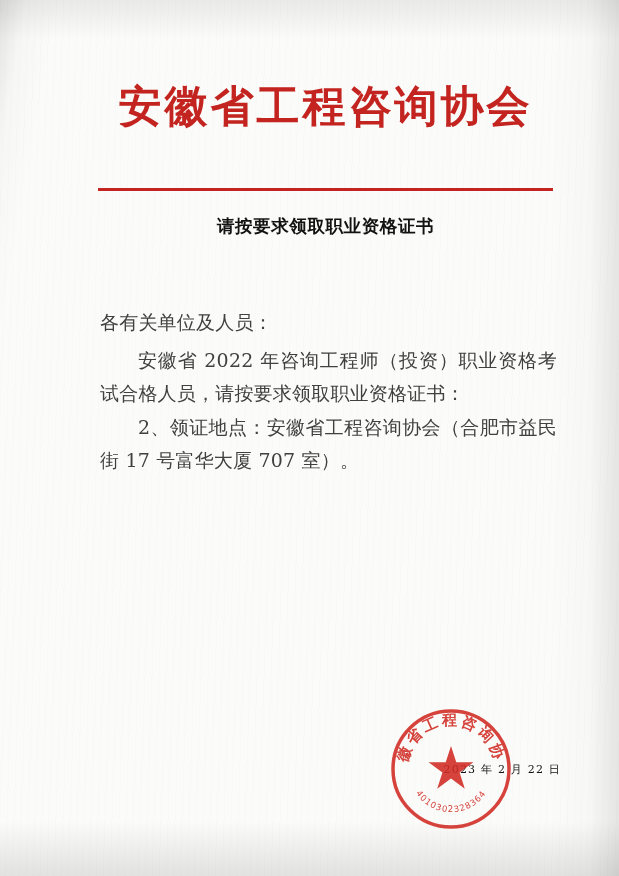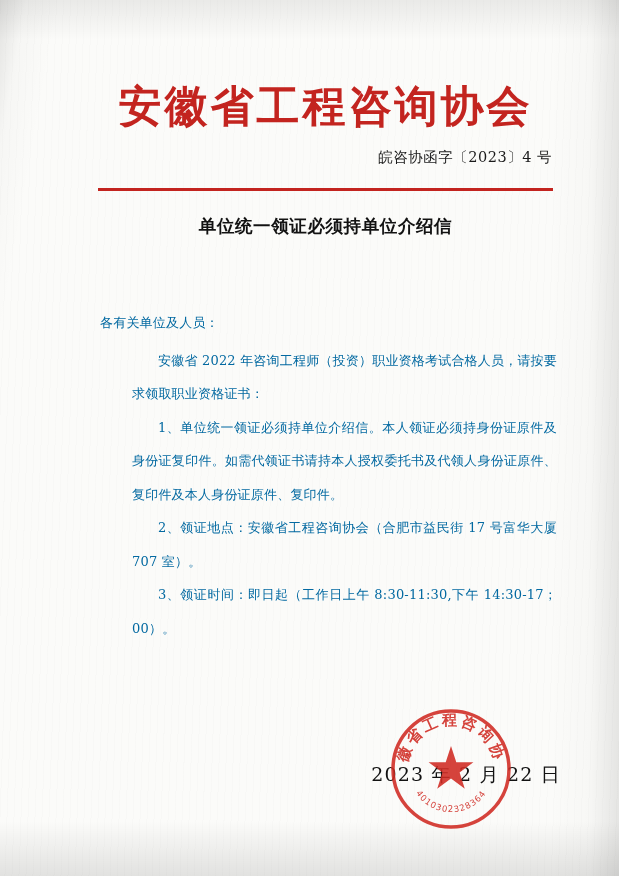--- a/index.html
+++ b/index.html
@@ -94,43 +94,42 @@
     color: #121212;
     line-height: 36px;
     letter-spacing: 0.6px;
   }
 
   .body {
     position: absolute;
     left: 84px;
     right: 78px;
     top: 306px;
-    color: #0369a1;
-    font-size: 13px;
+    color: #404040;
+    font-size: 19px;
     line-height: 33.5px;
     letter-spacing: 0.2px;
   }
   .para {
     margin: 0;
     text-align: justify;
   }
   .para.salutation {
     text-indent: 0;
     margin-bottom: 4px;
   }
   .para.indent {
     text-indent: 2em;
-    margin-left: 32px;
   }
 
   .date-line {
     position: absolute;
     right: 74px;
     top: 762px;
-    font-size: 19px;
+    font-size: 11px;
     color: #121212;
     letter-spacing: 1.2px;
   }
 
   
   .seal {
     position: absolute;
     left: 372px;
     top: 706px;
     width: 126px;
@@ -143,34 +142,31 @@
 <body>
 
 <div class="page">
   <div class="paper-shade"></div>
   <div class="paper-texture"></div>
 
   <div class="content">
 
     <div class="org-title">安徽省工程咨询协会</div>
 
-    <div class="doc-number">皖咨协函字〔2023〕4 号</div>
 
     <div class="red-rule"></div>
 
     <div class="title-block">
-      <div class="title-line">单位统一领证必须持单位介绍信</div>
+      <div class="title-line">请按要求领取职业资格证书</div>
     </div>
 
     <div class="body">
       <p class="para salutation">各有关单位及人员：</p>
       <p class="para indent">安徽省 2022 年咨询工程师（投资）职业资格考试合格人员，请按要求领取职业资格证书：</p>
-      <p class="para indent">1、单位统一领证必须持单位介绍信。本人领证必须持身份证原件及身份证复印件。如需代领证书请持本人授权委托书及代领人身份证原件、复印件及本人身份证原件、复印件。</p>
       <p class="para indent">2、领证地点：安徽省工程咨询协会（合肥市益民街 17 号富华大厦 707 室）。</p>
-      <p class="para indent">3、领证时间：即日起（工作日上午 8:30-11:30,下午 14:30-17；00）。</p>
     </div>
 
     <div class="date-line">2023 年 2 月 22 日</div>
 
     <div class="seal">
       <svg viewBox="0 0 126 126" width="126" height="126">
         <circle cx="63" cy="63" r="58" fill="none" stroke="#d02a22" stroke-width="3.5"></circle>
         <path id="sealArcTop" d="M 63,63 m -44,0 a 44,44 0 1,1 88,0" fill="none" stroke="none"></path>
         <text font-family="'DejaVu Serif', serif" font-size="15" font-weight="bold" fill="#d02a22" letter-spacing="3">
           <textPath href="#sealArcTop" startOffset="50%" text-anchor="middle" id="seal-outer-text">安徽省工程咨询协会</textPath>

